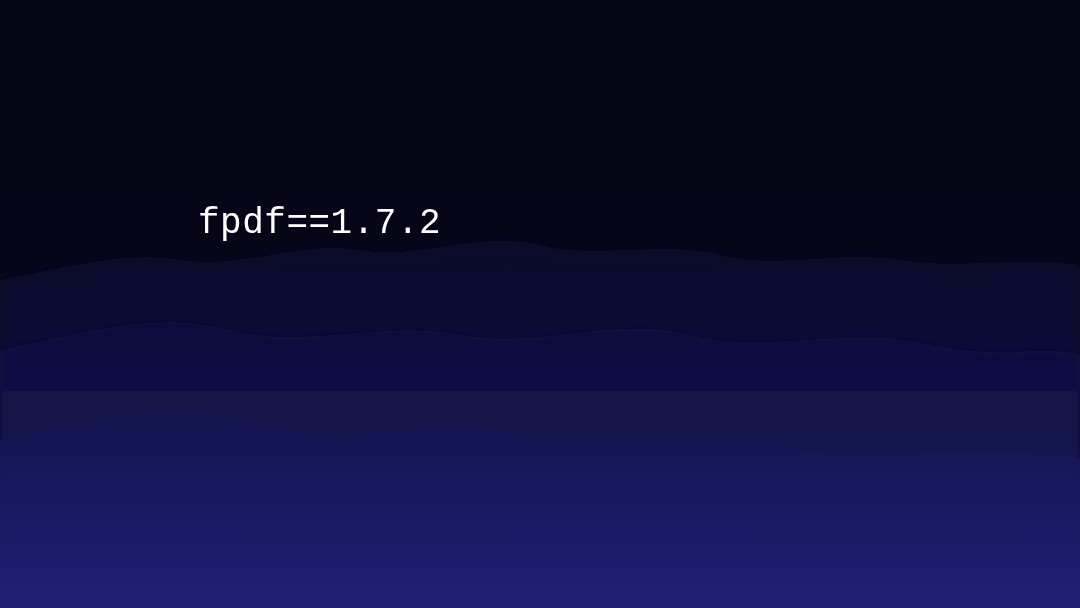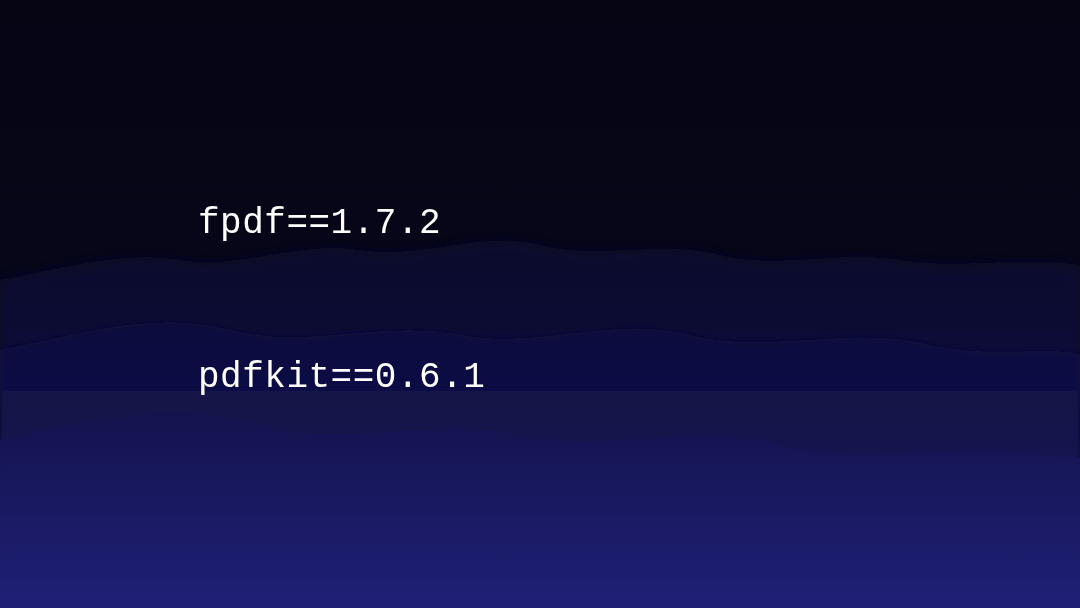--- a/index.html
+++ b/index.html
@@ -99,19 +99,18 @@
            C 90 420, 170 400, 260 425
            C 350 450, 430 415, 520 435
            C 610 455, 690 420, 780 445
            C 870 470, 950 440, 1040 455
            C 1060 458, 1070 456, 1080 458
            L 1080 608 L 0 608 Z" fill="url(#mountGrad3)" opacity="0.95"></path>
 </svg>
 
 <div class="code-block">
   <span class="code-line">fpdf==1.7.2</span>
-  <span class="code-line">pdfkit==0.6.1</span>
   
   
   
   
   
 </div>
 
 </body></html>

